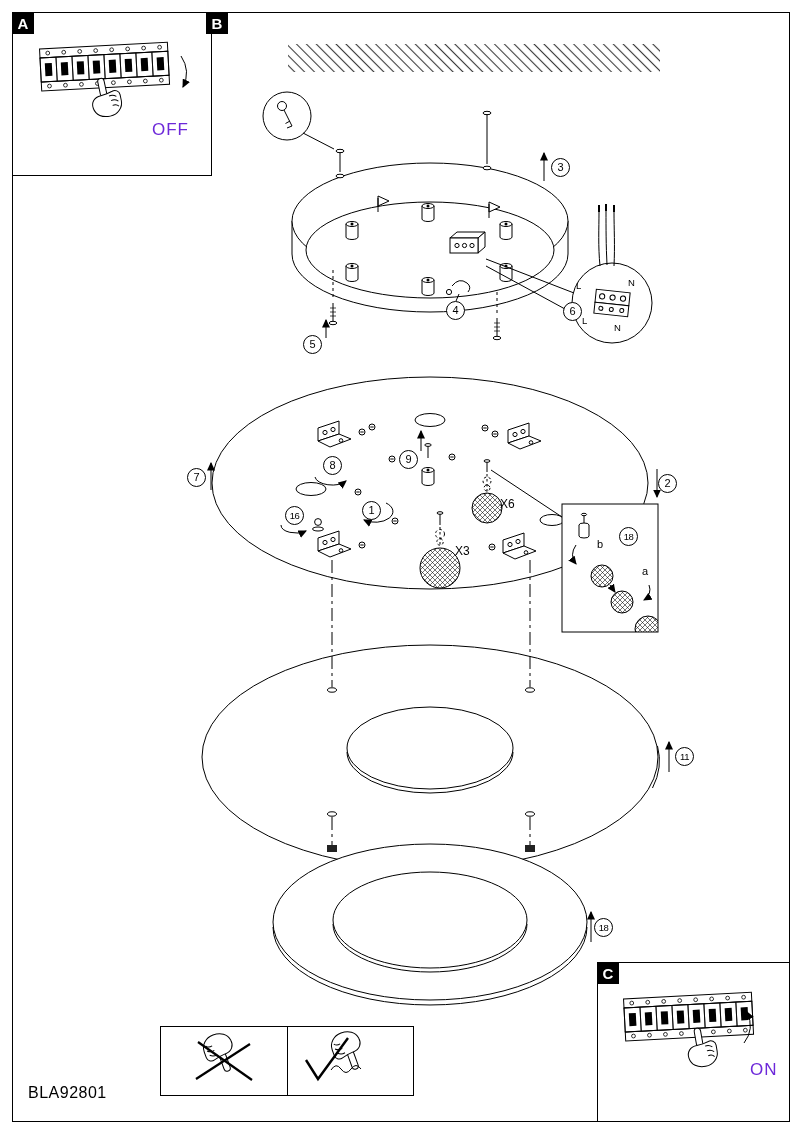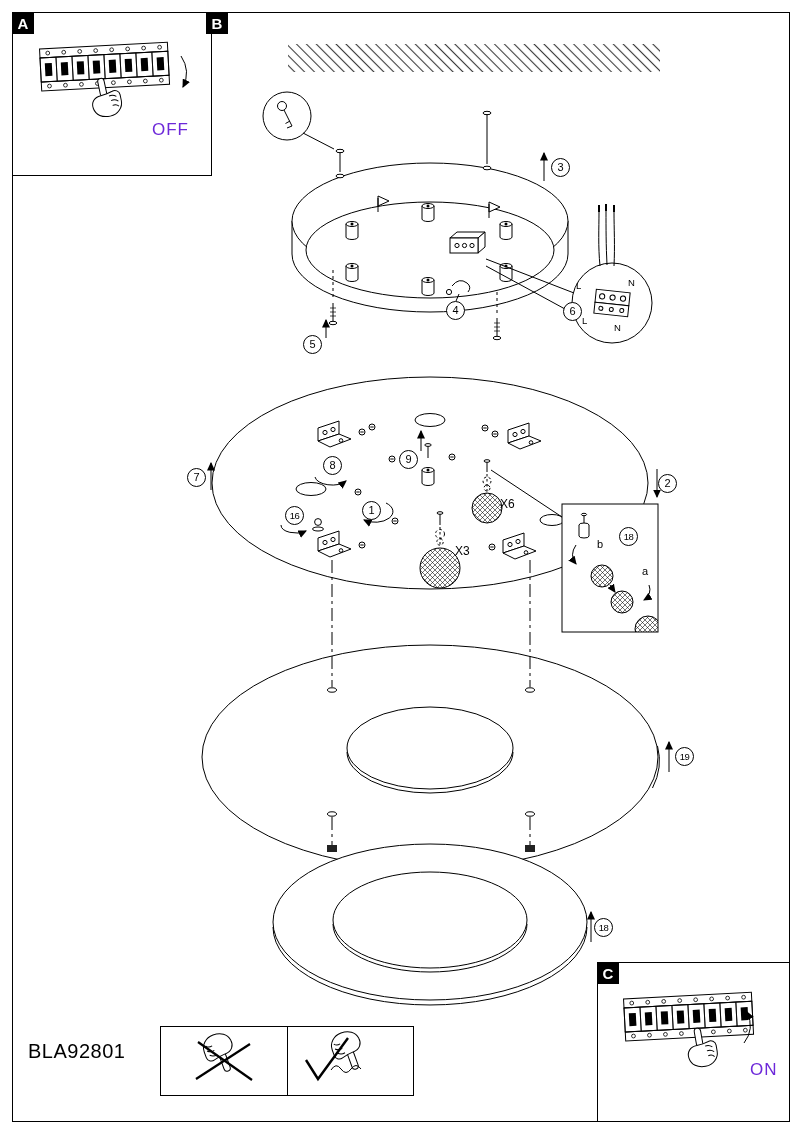--- a/index.html
+++ b/index.html
@@ -14,21 +14,21 @@
   #art{position:absolute;left:0;top:0;z-index:2}
   #text-layer{position:absolute;inset:0;z-index:3;pointer-events:none}
   #text-layer span{position:absolute;display:flex;align-items:center;justify-content:center}
   .corner{width:22px;height:22px;background:#000;color:#fff;font-size:15px;font-weight:bold}
   .step{width:19px;height:19px;border:1.2px solid #000;border-radius:50%;background:#fff;font-size:11px;line-height:1}
   .step.two{font-size:9.5px;letter-spacing:-0.5px}
   .state{color:#6d28d9;font-size:17px;letter-spacing:1px}
   .lbl{font-size:12px}
   .wire{font-size:9.5px}
   .sub{font-size:11px}
-  #model{position:absolute;left:28px;top:1040px;font-size:20px;z-index:3;letter-spacing:0.5px}
+  #model{position:absolute;left:28px;top:1084px;font-size:16px;z-index:3;letter-spacing:0.5px}
 </style>
 </head>
 <body>
 
 <div id="page">
 
   <div class="frame" id="outer-frame"></div>
   <div class="frame" id="panel-a-box"></div>
   <div class="frame" id="panel-c-box"></div>
   <div class="frame" id="warning-box"></div>
@@ -316,21 +316,21 @@
     <span class="step" style="left:362px;top:501px">1</span>
     <span class="step" style="left:658px;top:474px">2</span>
     <span class="step" style="left:551px;top:158px">3</span>
     <span class="step" style="left:446px;top:301px">4</span>
     <span class="step" style="left:303px;top:335px">5</span>
     <span class="step" style="left:563px;top:302px">6</span>
     <span class="step" style="left:187px;top:468px">7</span>
     <span class="step" style="left:323px;top:456px">8</span>
     <span class="step" style="left:399px;top:450px">9</span>
     <span class="step two" style="left:619px;top:527px">18</span>
-    <span class="step two" style="left:675px;top:747px">19</span>
+    <span class="step two" style="left:675px;top:747px">11</span>
     <span class="step two" style="left:594px;top:918px">18</span>
     <span class="step two" style="left:285px;top:506px">16</span>
 
     <span class="lbl" style="left:500px;top:497px">X6</span>
     <span class="lbl" style="left:455px;top:544px">X3</span>
 
     <span class="wire" style="left:576px;top:280px">L</span>
     <span class="wire" style="left:628px;top:277px">N</span>
     <span class="wire" style="left:582px;top:315px">L</span>
     <span class="wire" style="left:614px;top:322px">N</span>

